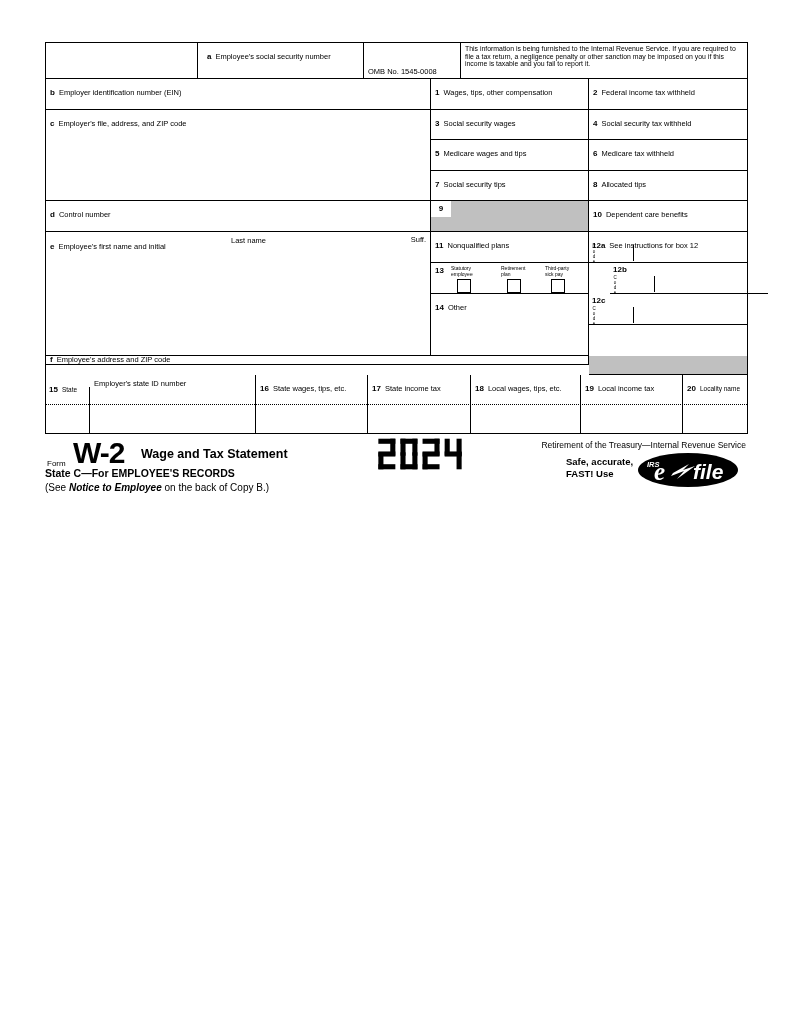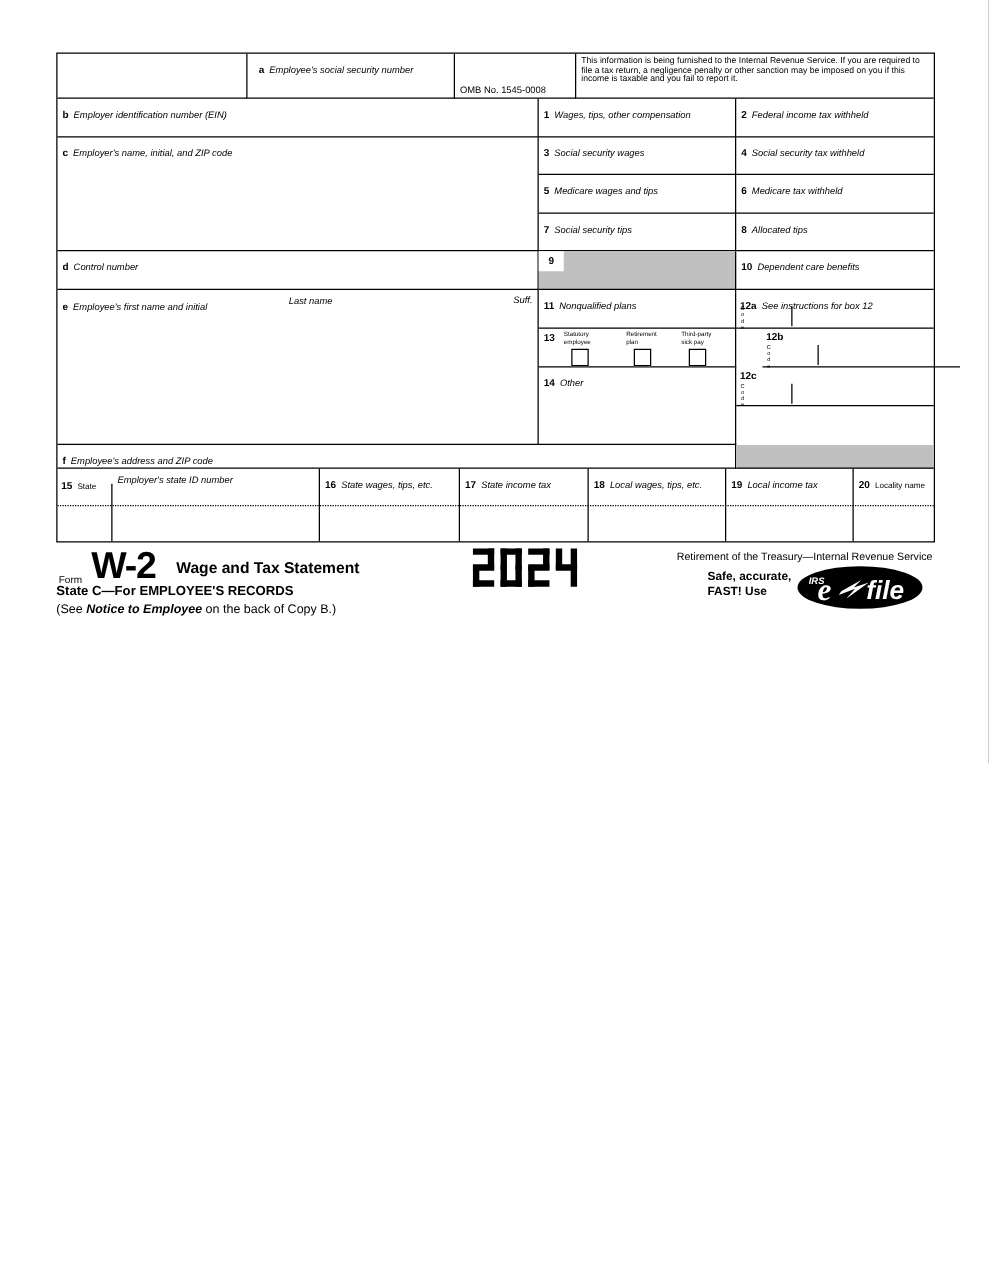--- a/index.html
+++ b/index.html
@@ -10,21 +10,21 @@
     overflow:hidden;
   }
   .form {
     position:absolute; left:45px; top:42px; width:701px; height:390px;
     border:1.6px solid #000; box-sizing:content-box;
   }
   .cell { position:absolute; box-sizing:border-box; padding:2px 4px; }
   .br { border-right:1px solid #000; }
   .bb { border-bottom:1px solid #000; }
   .num  { font-weight:bold; font-size:8px; margin-right:4px; }
-  .lbl  { font-size:7.5px;font-style:italic; }
+  .lbl  { font-size:7.5px; }
   .lbl-sm { font-size:6.5px; }
   .notice { font-size:6.9px; line-height:1.12; padding:2px 4px; }
   .omb { display:flex; align-items:flex-end; font-size:7.5px; }
   .shade { background:#c0c0c0; }
   .chip9 { position:absolute; left:0; top:0; width:20px; height:16px; background:#fff;
            font-weight:bold; font-size:8px; text-align:center; line-height:16px; }
   .code-vert {
     position:absolute; left:2px; top:12px;
     writing-mode:vertical-rl; text-orientation:upright;
     font-size:4.5px; letter-spacing:0px; line-height:1; color:#000;
@@ -66,21 +66,21 @@
       <span class="num">b</span><span class="lbl">Employer identification number (EIN)</span>
     </div>
     <div class="cell br bb" style="left:385px;top:36px;width:158px;height:31px;">
       <span class="num">1</span><span class="lbl">Wages, tips, other compensation</span>
     </div>
     <div class="cell bb" style="left:543px;top:36px;width:158px;height:31px;">
       <span class="num">2</span><span class="lbl">Federal income tax withheld</span>
     </div>
 
     <div class="cell br bb" style="left:0;top:67px;width:385px;height:91px;">
-      <span class="num">c</span><span class="lbl">Employer's name, initial, and ZIP code</span>
+      <span class="num">c</span><span class="lbl">Employer's file, address, and ZIP code</span>
     </div>
     <div class="cell br bb" style="left:385px;top:67px;width:158px;height:30px;">
       <span class="num">3</span><span class="lbl">Social security wages</span>
     </div>
     <div class="cell bb" style="left:543px;top:67px;width:158px;height:30px;">
       <span class="num">4</span><span class="lbl">Social security tax withheld</span>
     </div>
     <div class="cell br bb" style="left:385px;top:97px;width:158px;height:31px;">
       <span class="num">5</span><span class="lbl">Medicare wages and tips</span>
     </div>
@@ -145,21 +145,21 @@
 
     <div class="cell br bb" style="left:385px;top:251px;width:158px;height:62px;">
       <span class="num">14</span><span class="lbl">Other</span>
     </div>
     <div class="cell bb" style="left:543px;top:251px;width:158px;height:31px;padding:0;">
       <span class="abs num" style="left:3px;top:2px;">12c</span>
       <span class="code-vert">Code</span>
       <div class="vdiv" style="left:44px;top:13px;height:16px;"></div>
     </div>
 
-    <div class="cell br bb" style="left:0;top:313px;width:543px;height:19px;">
+    <div class="cell br bb" style="left:0;top:303px;width:543px;height:19px;">
       <span class="num">f</span><span class="lbl">Employee's address and ZIP code</span>
     </div>
     <div class="cell bb shade" style="left:543px;top:313px;width:158px;height:19px;"></div>
 
     <div class="cell br" style="left:0;top:332px;width:210px;height:58px;padding:0;">
       <span class="abs" style="left:3px;top:3px;"><span class="num">15</span><span class="lbl-sm">State</span></span>
       <span class="abs lbl" style="left:48px;top:4px;">Employer's state ID number</span>
       <div class="vdiv" style="left:43px;top:12px;height:46px;"></div>
     </div>
     <div class="cell br" style="left:210px;top:332px;width:112px;height:58px;">

